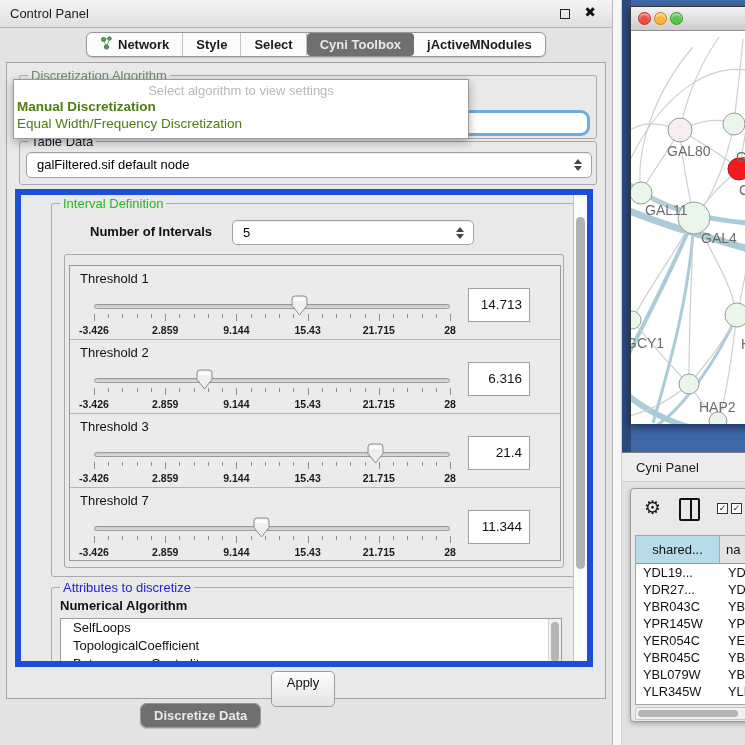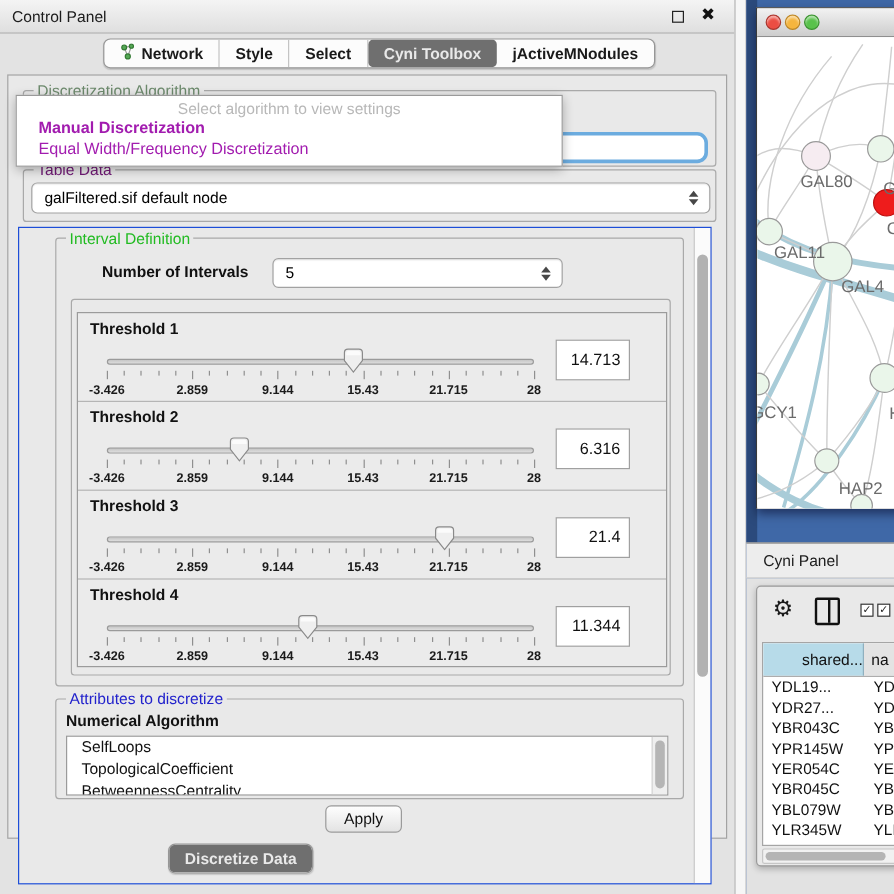--- a/index.html
+++ b/index.html
@@ -24,56 +24,56 @@
   #bottom-tabs{left:140px;top:703px}
 
   #main-panel{position:absolute;left:6px;top:62px;width:600px;height:637px;
     background:#e9e9e9;border:1px solid #a3a3a3}
 
   .group{position:absolute;border:1px solid #a9a9a9;border-radius:3px}
   .group-title{position:absolute;left:8px;top:-8px;padding:0 3px;background:#e9e9e9;font-size:13px;white-space:nowrap}
   .gt-green{color:var(--green-title,#22bb22)}
   .gt-blue{color:var(--blue-title,#2222cc)}
   .gt-muted{color:#6d8a6d}
-  .gt-dark{color:#701a75}
+  .gt-dark{color:#0f172a}
 
   .algo-group{left:12px;top:12px;width:578px;height:64px}
   .algo-combo{position:absolute;left:8px;top:34px;width:562px;height:26px;background:#fff;
     border:3px solid var(--focus-blue,#6cacdf);border-radius:9px;z-index:1}
 
   .popup{position:absolute;left:6px;top:16px;width:456px;height:60px;background:#fff;
     border:1px solid #9a9a9a;box-shadow:0 3px 9px rgba(0,0,0,.32);z-index:5}
   .popup-header{text-align:center;color:#b8b8b8;font-size:13px;margin-top:3px}
-  .popup-item{font-size:13.5px;line-height:17px;padding-left:18px;color:#a21caf}
+  .popup-item{font-size:13.5px;line-height:17px;padding-left:3px;color:#4d7c0f}
   .popup-item.bold{font-weight:700}
 
   .tabledata-group{left:12px;top:78px;width:578px;height:44px}
   .combo{position:absolute;background:#fff;border:1px solid #a2a2a2;border-radius:5px;
     font-size:13px;line-height:24px;padding-left:10px;color:#000;
     box-shadow:inset 0 1px 1px rgba(0,0,0,.08)}
   .td-combo{left:6px;top:10px;width:566px;height:26px}
   .spin{position:absolute;right:7px;top:50%;transform:translateY(-50%);width:10px}
   .spin i{display:block;width:0;height:0;border-left:4px solid transparent;border-right:4px solid transparent}
   .spin .up{border-bottom:5px solid #474747;margin-bottom:2px}
   .spin .down{border-top:5px solid #474747}
 
-  .scrollpane{position:absolute;left:8px;top:126px;width:578px;height:548px;
-    border:1px solid #1d4ed8;background:#e9e9e9;overflow:hidden}
+  .scrollpane{position:absolute;left:8px;top:126px;width:578px;height:478px;
+    border:6px solid #1d4ed8;background:#e9e9e9;overflow:hidden}
   .vscrollbar{position:absolute;right:0;top:0;width:14px;height:100%;background:#fbfbfb;border-left:1px solid #c2c2c2}
   .vthumb{position:absolute;left:2px;top:22px;width:9px;height:352px;background:#b2b2b2;border-radius:5px}
 
   .interval-group{left:30px;top:8px;width:524px;height:374px}
   .group .group-title{background:#e9e9e9}
   .noi-label{position:absolute;left:38px;top:20px;font-weight:700;font-size:13px}
   .noi-combo{left:180px;top:16px;width:242px;height:25px}
   .thr-group{left:12px;top:50px;width:500px;height:314px}
   .thr-rows{position:absolute;left:4px;top:10px;width:492px;height:296px;border:1px solid #9b9b9b;background:#ebebeb}
   .thr-row{position:relative;width:100%;height:74px;border-bottom:1px solid #b5b5b5}
   .thr-row:last-child{border-bottom:none}
-  .thr-label{position:absolute;left:10px;top:5px;font-weight:700;font-size:13px}
+  .thr-label{position:absolute;left:10px;top:5px;font-weight:400;font-size:13px}
   .slider-zone{position:absolute;left:24px;top:24px;width:356px;height:46px}
   .sl-track{position:absolute;left:0;right:0;top:14px;height:5px;border:1px solid #9a9a9a;border-radius:3px;
     background:linear-gradient(#c6c6c6,#dedede)}
   .sl-thumb{position:absolute;top:5px;width:17px;height:21px;margin-left:-8px}
   .sl-ticks{position:absolute;left:0;top:24px;width:100%;height:9px}
   .sl-ticks i{position:absolute;top:0;width:1px;height:4px;background:#8f8f8f}
   .sl-ticks i.major{height:7px}
   .sl-labels{position:absolute;left:0;top:34px;width:100%;height:12px}
   .sl-labels span{position:absolute;transform:translateX(-50%);font-size:10.5px;font-weight:700;
     color:#1a1a1a;white-space:nowrap}
@@ -81,21 +81,21 @@
     border:1px solid #a0a0a0;font-size:13.5px;line-height:32px;text-align:right;padding-right:7px}
 
   .attr-group{left:30px;top:392px;width:524px;height:84px}
   .attr-sub{position:absolute;left:8px;top:10px;font-weight:700;font-size:13px}
   .listbox{position:absolute;left:8px;top:30px;width:502px;height:50px;background:#fff;
     border:1px solid #9b9b9b;overflow:hidden}
   .list-item{font-size:13px;line-height:18px;padding-left:12px;white-space:nowrap}
   .lb-scroll{position:absolute;right:0;top:0;width:13px;height:100%;background:#efefef;border-left:1px solid #d5d5d5}
   .lb-thumb{position:absolute;left:2px;top:3px;width:8px;height:40px;background:#b5b5b5;border-radius:4px}
 
-  .apply-btn{position:absolute;left:264px;top:608px;width:64px;height:23px;
+  .apply-btn{position:absolute;left:264px;top:608px;width:64px;height:36px;
     background:linear-gradient(#fefefe,#e3e3e3);border:1px solid #9b9b9b;border-radius:5px;
     font-size:13px;text-align:center;line-height:21px}
 
   
   #divider{position:absolute;left:612px;top:0;width:10px;height:745px;background:#f6f6f6;
     border-left:1px solid #b5b5b5;border-right:1px solid #cfcfcf}
 
   
   #desktop{position:absolute;left:622px;top:0;width:123px;height:745px;background:var(--desktop-blue,#3f68a7)}
   .desk-shadow{position:absolute;left:0;top:0;width:9px;height:452px;background:var(--desktop-shadow,#2b4a7c)}
@@ -117,21 +117,21 @@
     border:1px solid #9a9a9a;border-radius:4px;box-shadow:0 2px 5px rgba(0,0,0,.25)}
   .gear-icon{position:absolute;left:13px;top:8px;font-size:19px;color:#1a1a1a;line-height:22px}
   .split-icon{position:absolute;left:48px;top:9px;width:21px;height:23px;border:2px solid #111;border-radius:2px}
   .split-icon i{position:absolute;left:50%;top:0;width:2px;height:100%;background:#111}
   .cb-icon{position:absolute;top:14px;width:11px;height:11px;border:1.5px solid #333;font-size:9px;
     line-height:9px;text-align:center;color:#222;background:#fff}
   .tw-table{position:absolute;left:4px;top:46px;width:150px;height:170px;background:#fff;
     border:1px solid #a5a5a5;overflow:hidden}
   .thead{display:flex;height:28px;border-bottom:1px solid #9a9a9a}
   .th{font-size:13px;line-height:27px;color:#111}
-  .th1{width:84px;text-align:right;background:var(--hdr-blue,#b7dbe9);border-right:1px solid #8fb0bf}
+  .th1{width:84px;text-align:center;background:var(--hdr-blue,#b7dbe9);border-right:1px solid #8fb0bf}
   .th2{flex:1;background:#e3e3e3;padding-left:6px;border-right:1px solid #c0c0c0}
   .trow{display:flex;height:17px}
   .trow div{font-size:12.8px;line-height:17px;white-space:nowrap;overflow:hidden}
   .tc1{width:84px;padding-left:7px}
   .tc2{flex:1;padding-left:8px}
   .tw-hscroll{position:absolute;left:4px;top:218px;width:150px;height:13px;background:#f1f1f1;
     border:1px solid #c6c6c6;border-radius:2px}
   .h-thumb{position:absolute;left:2px;top:2px;width:100px;height:7px;background:#b4b4b4;border-radius:4px}
 
   svg text{font-family:"Liberation Sans","DejaVu Sans",sans-serif}
@@ -344,21 +344,21 @@
                     <span style="left: 100%;">28</span>
                   </div>
                   <div class="sl-thumb" style="left: 78.9983%;"><svg width="17" height="21" viewBox="0 0 17 21">
                       <path d="M4 1 H13 Q16 1 16 4 V10.5 L8.5 20 L1 10.5 V4 Q1 1 4 1 Z" fill="#efefef" stroke="#8a8a8a"></path>
                       <path d="M4.5 2.5 H12.5 Q14.5 2.5 14.5 4.5 V6 H2.5 V4.5 Q2.5 2.5 4.5 2.5 Z" fill="#fbfbfb"></path>
                     </svg></div>
                 </div>
                 <div class="value-box">21.4</div>
               </div>
               <div class="thr-row">
-                <div class="thr-label">Threshold 4</div>
+                <div class="thr-label">Threshold 7</div>
                 <div class="slider-zone">
                   <div class="sl-track"></div>
                   <div class="sl-ticks">
                     <i class="major" style="left: 0%;"></i>
                     <i style="left: 4%;"></i>
                     <i style="left: 8%;"></i>
                     <i style="left: 12%;"></i>
                     <i style="left: 16%;"></i>
                     <i class="major" style="left: 20%;"></i>
                     <i style="left: 24%;"></i>

